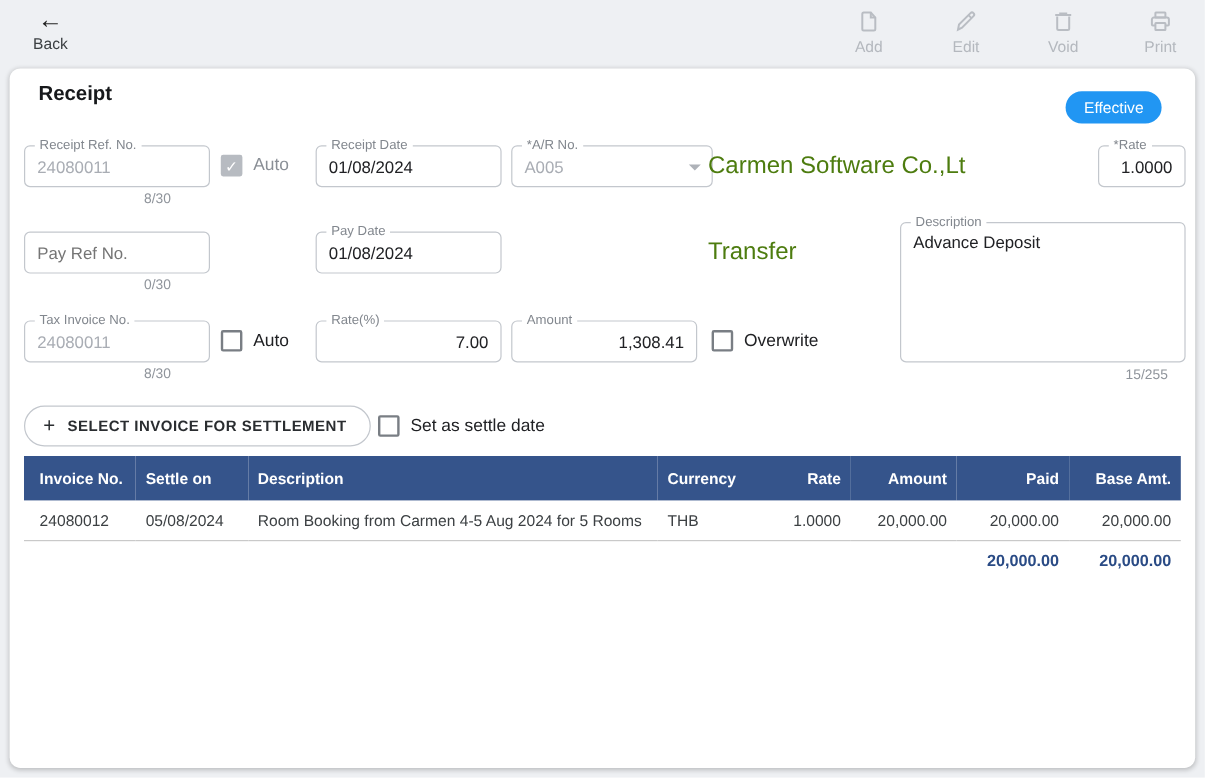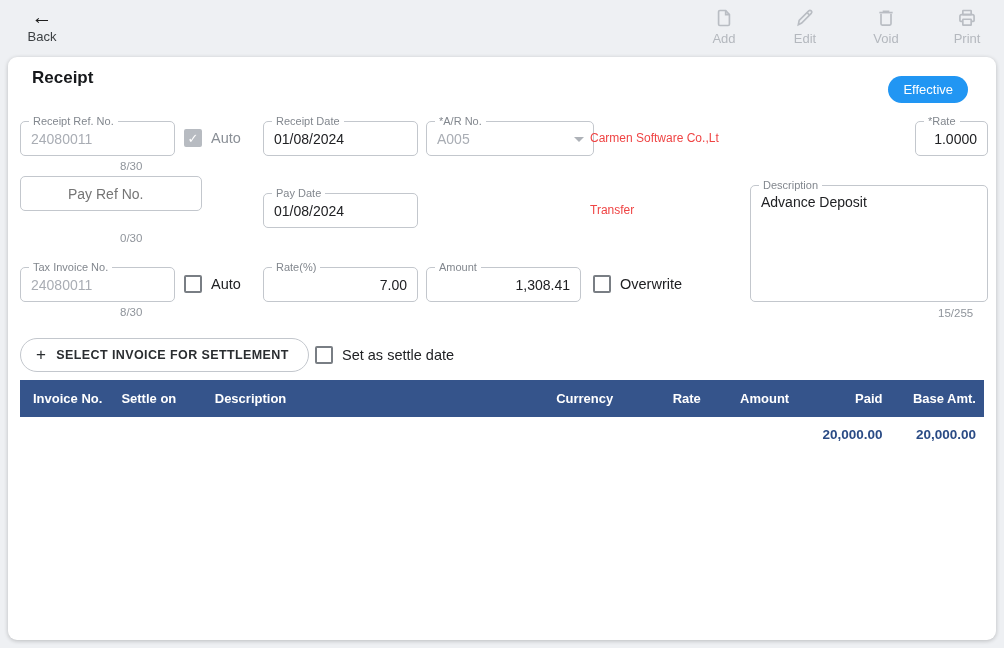--- a/index.html
+++ b/index.html
@@ -45,21 +45,21 @@
     width:100%; height:100%; border:none; outline:none; resize:none; background:transparent;
     font-family:inherit; font-size:14px; color:#202124; padding:8px 10px; border-radius:5px;
   }
   .caret {
     position:absolute; right:9px; top:15px; width:0; height:0;
     border-left:5px solid transparent; border-right:5px solid transparent;
     border-top:5px solid #5f6368;
   }
   .caret.dim { border-top-color:#aeb2b8; }
   .counter { position:absolute; font-size:11.5px; color:#8f949b; }
-  .static-text { position:absolute; font-size:12px; color:#ef4444; line-height:35px; white-space:nowrap; }
+  .static-text { position:absolute; font-size:20px; color:#4d7c0f; line-height:35px; white-space:nowrap; }
   
   .check-row { position:absolute; display:flex; align-items:center; gap:9px; cursor:pointer; }
   .cbox {
     width:18px; height:18px; border:2px solid #797e84; border-radius:2px; background:#fff;
     display:flex; align-items:center; justify-content:center; flex:0 0 auto;
   }
   .cbox.checked.disabled { background:#b7bbc1; border-color:#b7bbc1; }
   .cbox .tick { color:#fff; font-size:13px; font-weight:bold; line-height:1; }
   .check-label { font-size:14.5px; color:#202124; }
   
@@ -163,21 +163,21 @@
   </div>
 
   <div class="static-text" style="left:582px; top:64px;">Carmen Software Co.,Lt</div>
 
 
   <div class="field num" style="left:907px; top:64px; width:73px;">
     <label>*Rate</label>
     <input value="1.0000" style="">
   </div>
 
-  <div class="field" style="left:12px; top:119px; width:182px;padding-left:37px;">
+  <div class="field" style="left:12px; top:136px; width:155px;">
     <input style="color: rgb(130, 135, 142);" placeholder="Pay Ref No.">
   </div>
   <div class="counter" style="left:112px; top:175px;">0/30</div>
 
   <div class="field" style="left:255px; top:136px; width:155px;">
     <label>Pay Date</label>
     <input value="01/08/2024" style="">
   </div>
 
 
@@ -243,20 +243,30 @@
             <th>Settle on</th>
             <th>Description</th>
             <th>Currency</th>
             <th class="col-r">Rate</th>
             <th class="col-r">Amount</th>
             <th class="col-r">Paid</th>
             <th class="col-r">Base Amt.</th>
           </tr>
         </thead>
       <tbody id="tbl-body">
+          <tr class="data-row">
+            <td>24080012</td>
+            <td>05/08/2024</td>
+            <td>Room Booking from Carmen 4-5 Aug 2024 for 5 Rooms</td>
+            <td>THB</td>
+            <td class="col-r">1.0000</td>
+            <td class="col-r">20,000.00</td>
+            <td class="col-r">20,000.00</td>
+            <td class="col-r">20,000.00</td>
+          </tr>
           <tr class="totals-row">
             <td colspan="6"></td>
             <td class="col-r">20,000.00</td>
             <td class="col-r">20,000.00</td>
           </tr>
         </tbody>
     </table>
   </div>
 
 </div>

